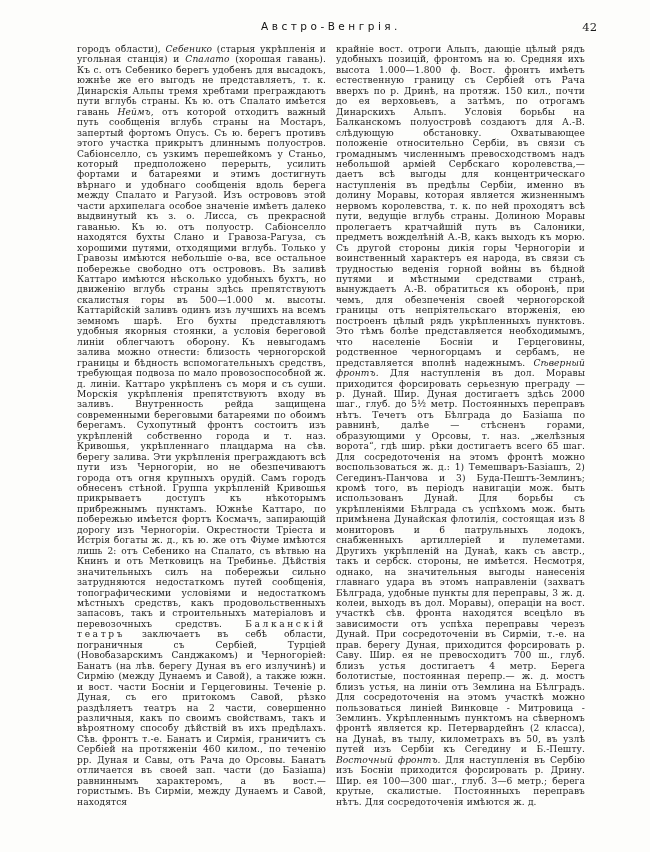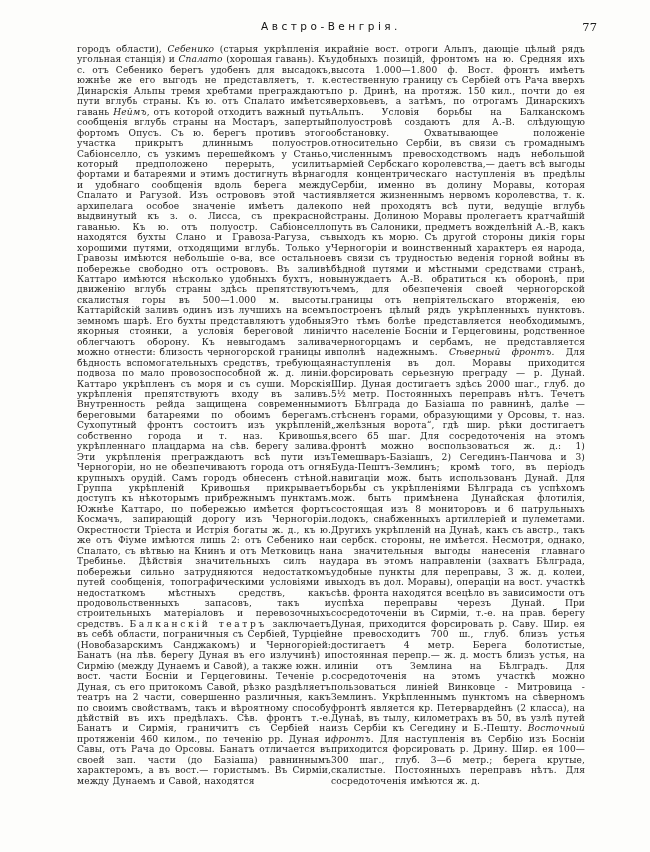--- a/index.html
+++ b/index.html
@@ -42,41 +42,42 @@
     top: 0;
     font-size: 11.5px;
     color: #1b1b1b;
   }
   .text-columns {
     position: absolute;
     top: 44px;
     left: 77px;
     width: 508px;
     display: flex;
+    gap: 10px;
   }
   .text-column {
     flex: 1 1 0;
     text-align: justify;
     font-size: 9.1px;
     line-height: 10.45px;
     color: #1c1c1c;
     letter-spacing: 0.1px;
     word-spacing: 0.3px;
   }
   .seg-italic { font-style: italic; }
   .seg-spaced { letter-spacing: 2.6px; }
 </style>
 </head>
 <body>
 
 <div class="scan-page">
 
   <div class="running-header">
     <div class="running-title">Австро-Венгрія.</div>
-    <div class="page-number">77</div>
+    <div class="page-number">42</div>
   </div>
 
   <div class="text-columns">
     <div class="text-column"><span>городъ области), </span><span class="seg-italic">Себенико</span><span> (старыя укрѣпленія и угольная станція) и </span><span class="seg-italic">Спалато</span><span> (хорошая гавань). Къ с. отъ Себенико берегъ удобенъ для высадокъ, южнѣе же его выгодъ не представляетъ, т. к. Динарскія Альпы тремя хребтами преграждаютъ пути вглубь страны. Къ ю. отъ Спалато имѣется гавань </span><span class="seg-italic">Неймъ</span><span>, отъ которой отходитъ важный путь сообщенія вглубь страны на Мостаръ, запертый фортомъ Опусъ. Съ ю. берегъ противъ этого участка прикрытъ длиннымъ полуостров. Сабіонселло, съ узкимъ перешейкомъ у Станьо, который предположено перерыть, усилить фортами и батареями и этимъ достигнуть вѣрнаго и удобнаго сообщенія вдоль берега между Спалато и Рагузой. Изъ острововъ этой части архипелага особое значеніе имѣетъ далеко выдвинутый къ з. о. Лисса, съ прекрасной гаванью. Къ ю. отъ полуостр. Сабіонселло находятся бухты Слано и Гравоза-Рагуза, съ хорошими путями, отходящими вглубь. Только у Гравозы имѣются небольшіе о-ва, все остальное побережье свободно отъ острововъ. Въ заливѣ Каттаро имѣются нѣсколько удобныхъ бухтъ, но движенію вглубь страны здѣсь препятствуютъ скалистыя горы въ 500—1.000 м. высоты. Каттарійскій заливъ одинъ изъ лучшихъ на всемъ земномъ шарѣ. Его бухты представляютъ удобныя якорныя стоянки, а условія береговой линіи облегчаютъ оборону. Къ невыгодамъ залива можно отнести: близость черногорской границы и бѣдность вспомогательныхъ средствъ, требующая подвоза по мало провозоспособной ж. д. линіи. Каттаро укрѣпленъ съ моря и съ суши. Морскія укрѣпленія препятствуютъ входу въ заливъ. Внутренность рейда защищена современными береговыми батареями по обоимъ берегамъ. Сухопутный фронтъ состоитъ изъ укрѣпленій собственно города и т. наз. Кривошья, укрѣпленнаго плацдарма на сѣв. берегу залива. Эти укрѣпленія преграждаютъ всѣ пути изъ Черногоріи, но не обезпечиваютъ города отъ огня крупныхъ орудій. Самъ городъ обнесенъ стѣной. Группа укрѣпленій Кривошья прикрываетъ доступъ къ нѣкоторымъ прибрежнымъ пунктамъ. Южнѣе Каттаро, по побережью имѣется фортъ Космачъ, запирающій дорогу изъ Черногоріи. Окрестности Тріеста и Истрія богаты ж. д., къ ю. же отъ Фіуме имѣются лишь 2: отъ Себенико на Спалато, съ вѣтвью на Книнъ и отъ Метковицъ на Требинье. Дѣйствія значительныхъ силъ на побережьи сильно затрудняются недостаткомъ путей сообщенія, топографическими условіями и недостаткомъ мѣстныхъ средствъ, какъ продовольственныхъ запасовъ, такъ и строительныхъ матеріаловъ и перевозочныхъ средствъ. </span><span class="seg-spaced">Балканскій театръ</span><span> заключаетъ въ себѣ области, пограничныя съ Сербіей, Турціей (Новобазарскимъ Санджакомъ) и Черногоріей: Банатъ (на лѣв. берегу Дуная въ его излучинѣ) и Сирмію (между Дунаемъ и Савой), а также южн. и вост. части Босніи и Герцеговины. Теченіе р. Дуная, съ его притокомъ Савой, рѣзко раздѣляетъ театръ на 2 части, совершенно различныя, какъ по своимъ свойствамъ, такъ и вѣроятному способу дѣйствій въ ихъ предѣлахъ. Сѣв. фронтъ т.-е. Банатъ и Сирмія, граничитъ съ Сербіей на протяженіи 460 килом., по теченію рр. Дуная и Савы, отъ Рача до Орсовы. Банатъ отличается въ своей зап. части (до Базіаша) равниннымъ характеромъ, а въ вост.— гористымъ. Въ Сирміи, между Дунаемъ и Савой, находятся</span></div>
     <div class="text-column"><span>крайніе вост. отроги Альпъ, дающіе цѣлый рядъ удобныхъ позицій, фронтомъ на ю. Средняя ихъ высота 1.000—1.800 ф. Вост. фронтъ имѣетъ естественную границу съ Сербіей отъ Рача вверхъ по р. Дринѣ, на протяж. 150 кил., почти до ея верховьевъ, а затѣмъ, по отрогамъ Динарскихъ Альпъ. Условія борьбы на Балканскомъ полуостровѣ создаютъ для А.-В. слѣдующую обстановку. Охватывающее положеніе относительно Сербіи, въ связи съ громаднымъ численнымъ превосходствомъ надъ небольшой арміей Сербскаго королевства,— даетъ всѣ выгоды для концентрическаго наступленія въ предѣлы Сербіи, именно въ долину Моравы, которая является жизненнымъ нервомъ королевства, т. к. по ней проходятъ всѣ пути, ведущіе вглубь страны. Долиною Моравы пролегаетъ кратчайшій путь въ Салоники, предметъ вожделѣній А.-В, какъ выходъ къ морю. Съ другой стороны дикія горы Черногоріи и воинственный характеръ ея народа, въ связи съ трудностью веденія горной войны въ бѣдной путями и мѣстными средствами странѣ, вынуждаетъ А.-В. обратиться къ оборонѣ, при чемъ, для обезпеченія своей черногорской границы отъ непріятельскаго вторженія, ею построенъ цѣлый рядъ укрѣпленныхъ пунктовъ. Это тѣмъ болѣе представляется необходимымъ, что населеніе Босніи и Герцеговины, родственное черногорцамъ и сербамъ, не представляется вполнѣ надежнымъ. </span><span class="seg-italic">Сѣверный фронтъ.</span><span> Для наступленія въ дол. Моравы приходится форсировать серьезную преграду — р. Дунай. Шир. Дуная достигаетъ здѣсь 2000 шаг., глуб. до 5½ метр. Постоянныхъ переправъ нѣтъ. Течетъ отъ Бѣлграда до Базіаша по равнинѣ, далѣе — стѣсненъ горами, образующими у Орсовы, т. наз. „желѣзныя ворота“, гдѣ шир. рѣки достигаетъ всего 65 шаг. Для сосредоточенія на этомъ фронтѣ можно воспользоваться ж. д.: 1) Темешваръ-Базіашъ, 2) Сегединъ-Панчова и 3) Буда-Пештъ-Землинъ; кромѣ того, въ періодъ навигаціи мож. быть использованъ Дунай. Для борьбы съ укрѣпленіями Бѣлграда съ успѣхомъ мож. быть примѣнена Дунайская флотилія, состоящая изъ 8 мониторовъ и 6 патрульныхъ лодокъ, снабженныхъ артиллеріей и пулеметами. Другихъ укрѣпленій на Дунаѣ, какъ съ австр., такъ и сербск. стороны, не имѣется. Несмотря, однако, на значительныя выгоды нанесенія главнаго удара въ этомъ направленіи (захватъ Бѣлграда, удобные пункты для переправы, 3 ж. д. колеи, выходъ въ дол. Моравы), операціи на вост. участкѣ сѣв. фронта находятся всецѣло въ зависимости отъ успѣха переправы черезъ Дунай. При сосредоточеніи въ Сирміи, т.-е. на прав. берегу Дуная, приходится форсировать р. Саву. Шир. ея не превосходитъ 700 ш., глуб. близъ устья достигаетъ 4 метр. Берега болотистые, постоянная перепр.— ж. д. мостъ близъ устья, на линіи отъ Землина на Бѣлградъ. Для сосредоточенія на этомъ участкѣ можно пользоваться линіей Винковце - Митровица - Землинъ. Укрѣпленнымъ пунктомъ на сѣверномъ фронтѣ является кр. Петервардейнъ (2 класса), на Дунаѣ, въ тылу, километрахъ въ 50, въ узлѣ путей изъ Сербіи къ Сегедину и Б.-Пешту. </span><span class="seg-italic">Восточный фронтъ.</span><span> Для наступленія въ Сербію изъ Босніи приходится форсировать р. Дрину. Шир. ея 100—300 шаг., глуб. 3—6 метр.; берега крутые, скалистые. Постоянныхъ переправъ нѣтъ. Для сосредоточенія имѣются ж. д.</span></div>
   </div>
 
 </div>
 
 </body></html>

